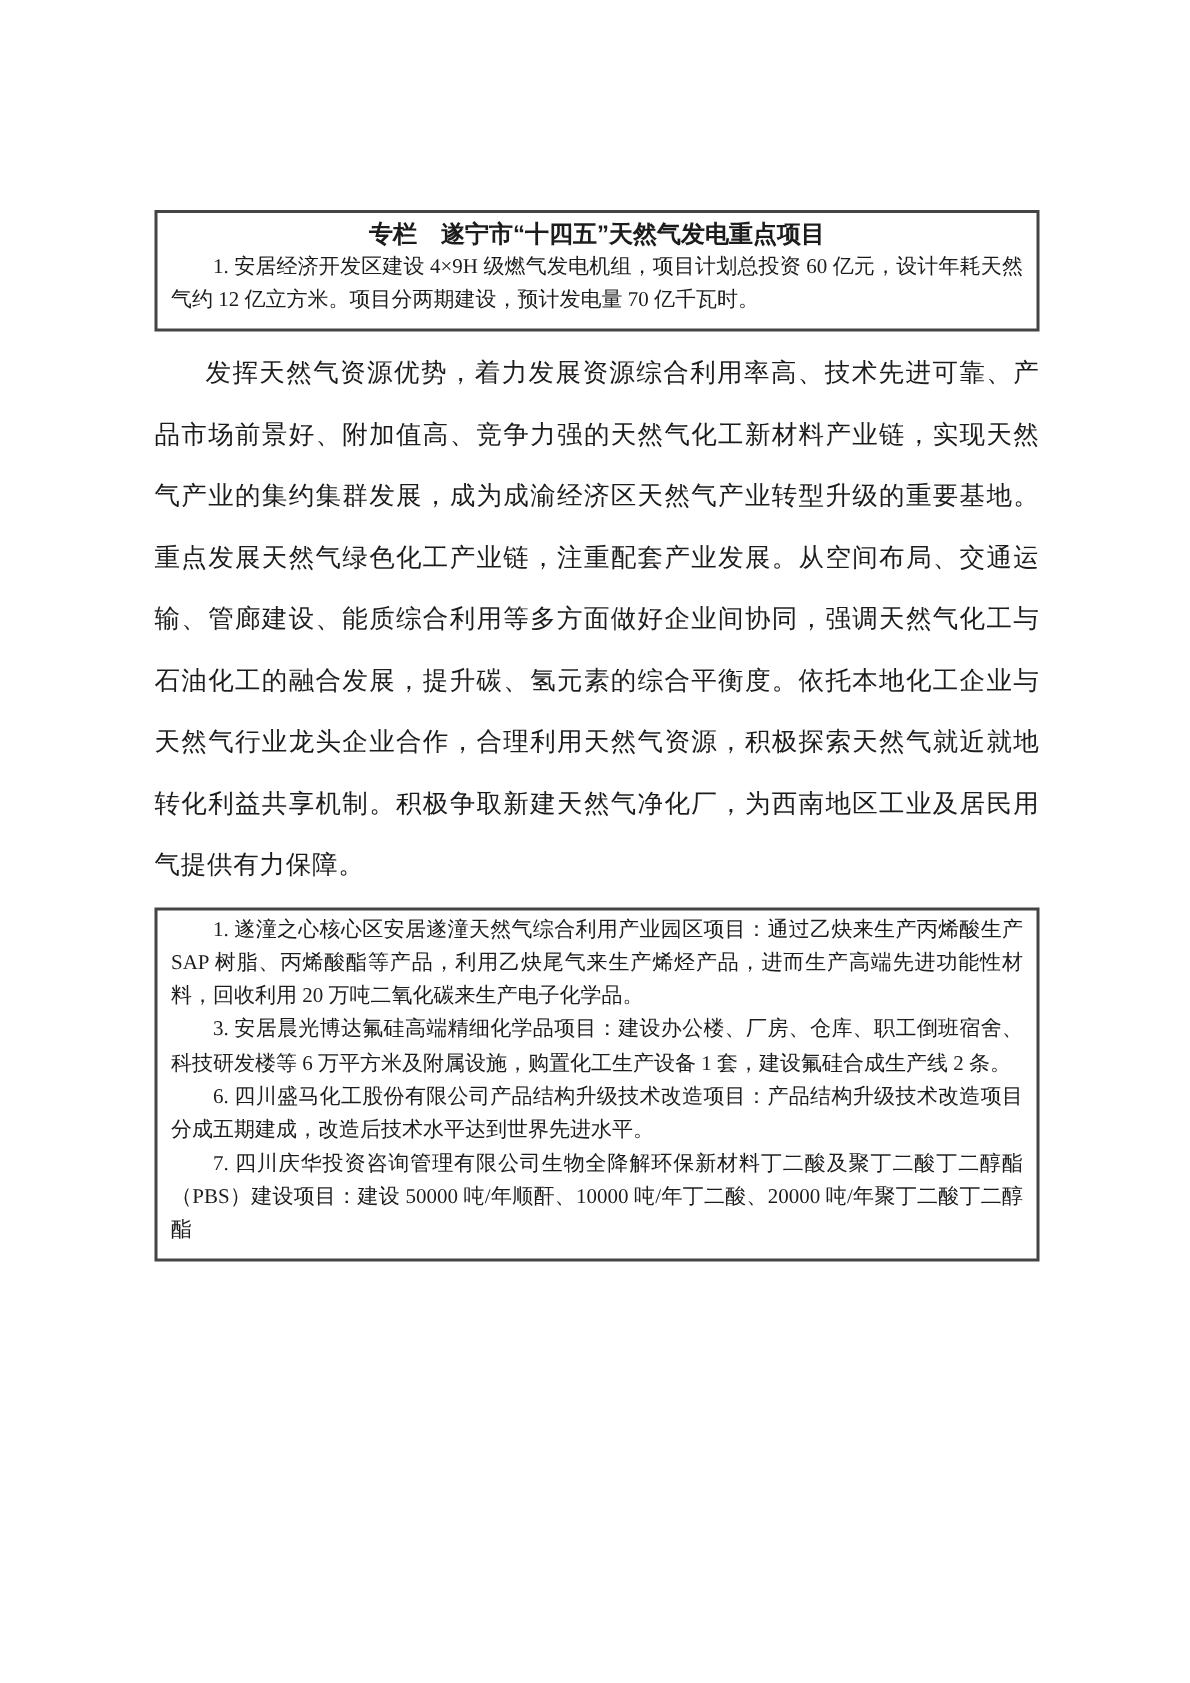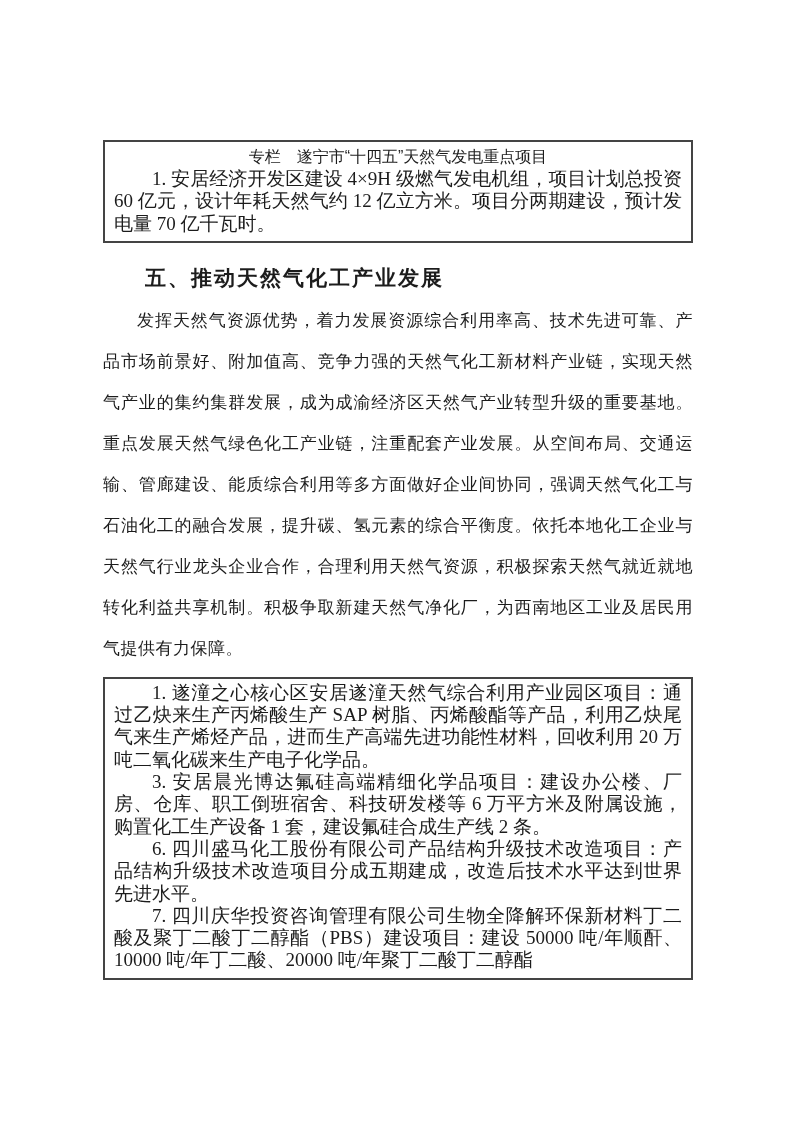--- a/index.html
+++ b/index.html
@@ -22,27 +22,27 @@
     width: 590px;
   }
   .callout {
     border: 2px solid #444;
     box-sizing: border-box;
     padding: 3px 9px 6px 9px;
     background: #ffffff;
   }
   .callout-title {
     text-align: center;
-    font-weight: normal;
+    font-weight: bold;
     font-size: 16px;
     line-height: 23px;
     font-family: "Liberation Sans", "DejaVu Sans", sans-serif;
   }
   .callout-item {
-    font-size: 19px;
+    font-size: 14px;
     line-height: 22.3px;
     text-align: justify;
     text-indent: 2em;
     margin: 0;
   }
   .section-heading {
     font-weight: bold;
     font-size: 21px;
     line-height: 30px;
     margin: 20px 0 0 0;
@@ -65,21 +65,20 @@
 </head>
 <body>
 
 <div class="page-inner">
 
   <div class="callout box1">
     <div class="callout-title">专栏　遂宁市“十四五”天然气发电重点项目</div>
     <p class="callout-item">1. 安居经济开发区建设 4×9H 级燃气发电机组，项目计划总投资 60 亿元，设计年耗天然气约 12 亿立方米。项目分两期建设，预计发电量 70 亿千瓦时。</p>
   </div>
 
-  <h2 class="section-heading">五、推动天然气化工产业发展</h2>
 
   <p class="body-paragraph">发挥天然气资源优势，着力发展资源综合利用率高、技术先进可靠、产品市场前景好、附加值高、竞争力强的天然气化工新材料产业链，实现天然气产业的集约集群发展，成为成渝经济区天然气产业转型升级的重要基地。重点发展天然气绿色化工产业链，注重配套产业发展。从空间布局、交通运输、管廊建设、能质综合利用等多方面做好企业间协同，强调天然气化工与石油化工的融合发展，提升碳、氢元素的综合平衡度。依托本地化工企业与天然气行业龙头企业合作，合理利用天然气资源，积极探索天然气就近就地转化利益共享机制。积极争取新建天然气净化厂，为西南地区工业及居民用气提供有力保障。</p>
 
   <div class="callout box2">
     <p class="callout-item">1. 遂潼之心核心区安居遂潼天然气综合利用产业园区项目：通过乙炔来生产丙烯酸生产 SAP 树脂、丙烯酸酯等产品，利用乙炔尾气来生产烯烃产品，进而生产高端先进功能性材料，回收利用 20 万吨二氧化碳来生产电子化学品。</p>
     <p class="callout-item">3. 安居晨光博达氟硅高端精细化学品项目：建设办公楼、厂房、仓库、职工倒班宿舍、科技研发楼等 6 万平方米及附属设施，购置化工生产设备 1 套，建设氟硅合成生产线 2 条。</p>
     <p class="callout-item">6. 四川盛马化工股份有限公司产品结构升级技术改造项目：产品结构升级技术改造项目分成五期建成，改造后技术水平达到世界先进水平。</p>
     <p class="callout-item">7. 四川庆华投资咨询管理有限公司生物全降解环保新材料丁二酸及聚丁二酸丁二醇酯（PBS）建设项目：建设 50000 吨/年顺酐、10000 吨/年丁二酸、20000 吨/年聚丁二酸丁二醇酯</p>
   </div>
 

